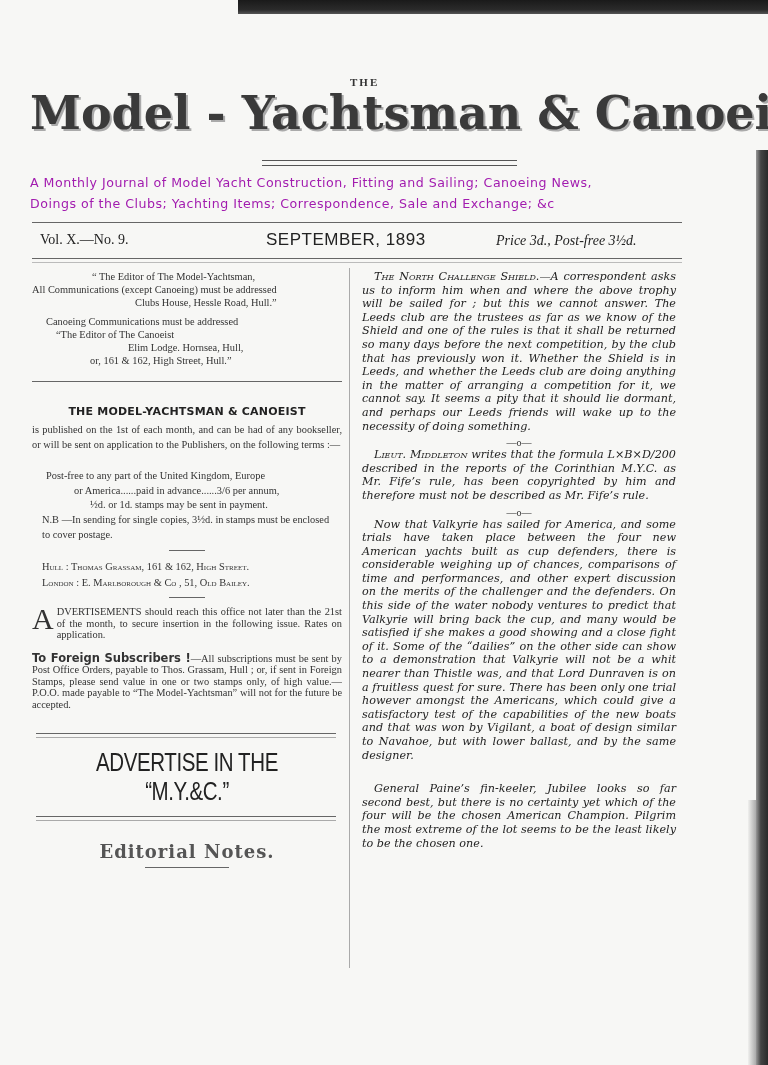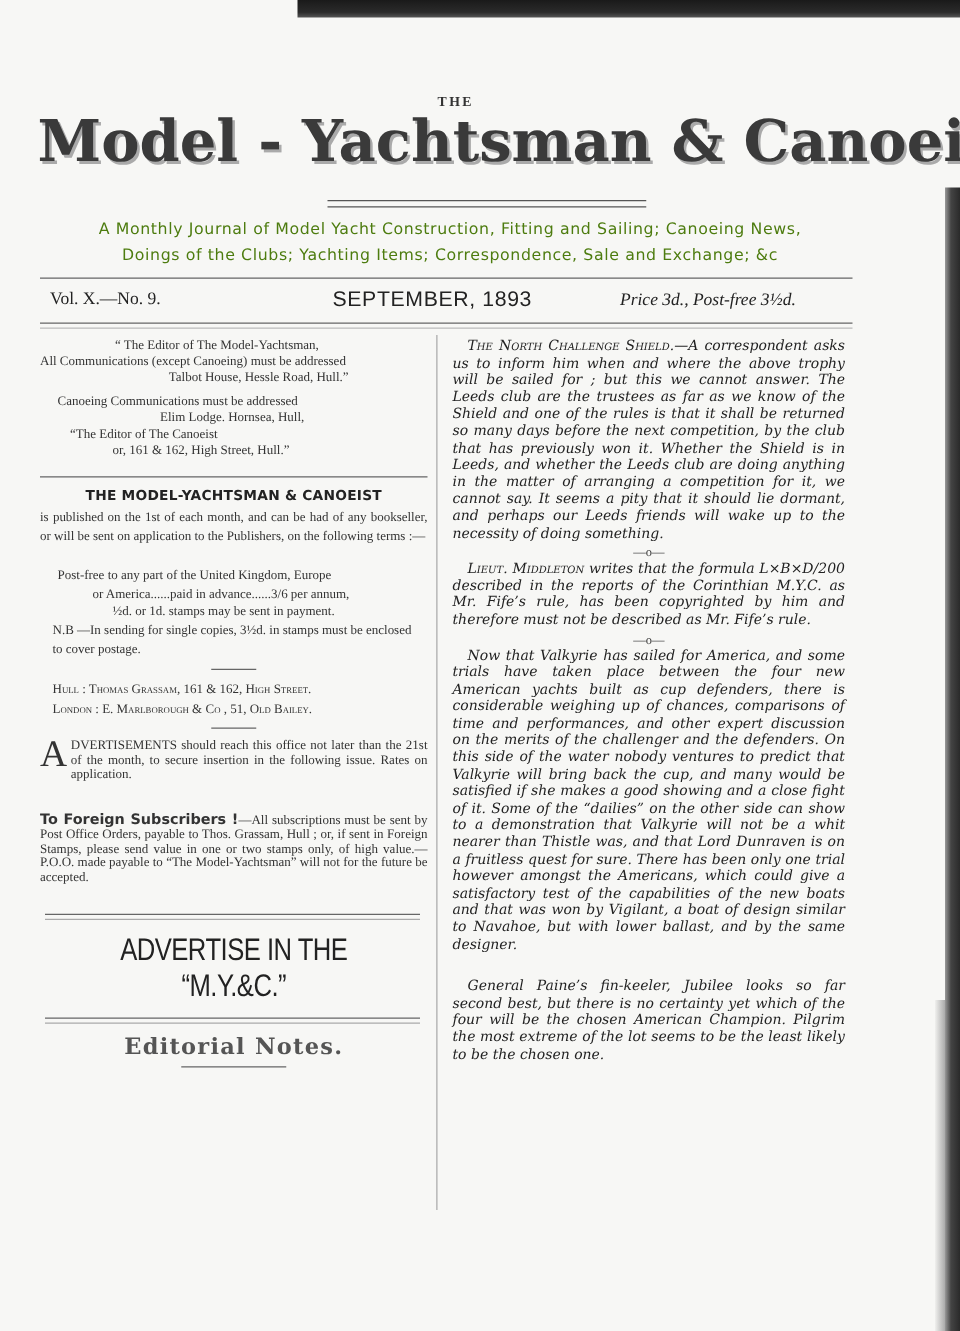--- a/index.html
+++ b/index.html
@@ -18,21 +18,21 @@
   .the { font-size: 11px; font-weight: bold; letter-spacing: 2px; color: #333; position: absolute; left: 320px; top: 4px; }
   .title {
     position: absolute; left: 0; top: 14px; width: 650px;
     font-family: "DejaVu Serif", serif; font-size: 46px; font-weight: bold;
     color: #3a3a3a; letter-spacing: 0px;
     text-shadow: 2px 2px 0 #aaa;
     white-space: nowrap;
   }
   .title-rule { position: absolute; left: 232px; top: 88px; width: 255px; height: 4px; border-top: 1px solid #555; border-bottom: 1px solid #555; }
 
-  .subtitle { position: absolute; left: 30px; top: 172px; width: 660px; text-align: center; font-family: "DejaVu Sans", sans-serif; font-size: 12.6px; line-height: 21px; color: #4d7c0f; letter-spacing: 0.5px; }
+  .subtitle { position: absolute; left: 30px; top: 172px; width: 660px; text-align: left; font-family: "DejaVu Sans", sans-serif; font-size: 12.6px; line-height: 21px; color: #a21caf; letter-spacing: 0.5px; }
 
   .rule { position: absolute; height: 0; border-top: 1px solid #666; }
   .vol { position: absolute; left: 40px; top: 232px; font-size: 14px; }
   .date { position: absolute; left: 266px; top: 230px; font-family: "Liberation Sans", sans-serif; font-size: 17px; letter-spacing: 0.5px; }
   .price { position: absolute; left: 496px; top: 233px; font-style: italic; font-size: 14px; }
 
   .colL { position: absolute; left: 32px; top: 270px; width: 310px; }
   .colR { position: absolute; left: 362px; top: 270px; width: 314px; }
   .vdiv { position: absolute; left: 349px; top: 268px; width: 0; height: 700px; border-left: 1px solid #aaa; }
 
@@ -74,58 +74,58 @@
 <div class="price">Price 3d., Post-free 3½d.</div>
 <div class="rule" style="left:32px;top:258px;width:650px;"></div>
 <div class="rule" style="left:32px;top:262px;width:650px;border-color:#bbb;"></div>
 
 <div class="vdiv"></div>
 
 <div class="colL">
   <div class="small">
     <p style="padding-left:60px">“ The Editor of The Model-Yachtsman,</p>
     <p>All Communications (except Canoeing) must be addressed</p>
-    <p style="padding-left:103px">Talbot House, Hessle Road, Hull.”</p>
+    <p style="padding-left:103px">Clubs House, Hessle Road, Hull.”</p>
     <p style="padding-left:14px;margin-top:6px">Canoeing Communications must be addressed</p>
+    <p style="padding-left:24px">“The Editor of The Canoeist</p>
     <p style="padding-left:96px">Elim Lodge. Hornsea, Hull,</p>
-    <p style="padding-left:24px">“The Editor of The Canoeist</p>
     <p style="padding-left:58px">or,   161 &amp; 162, High Street, Hull.”</p>
   </div>
   <div class="rule" style="position:relative;width:310px;margin-top:14px;"></div>
 
-  <div class="pubhead" style="margin-top:8px">THE MODEL-YACHTSMAN &amp; CANOEIST</div>
+  <div class="pubhead" style="margin-top:23px">THE MODEL-YACHTSMAN &amp; CANOEIST</div>
   <div class="small" style="text-align:justify;margin-top:5px;line-height:14.6px">is published on the 1st of each month, and can be had of any bookseller, or will be sent on application to the Publishers, on the following terms :—</div>
   <div class="small" style="margin-top:17px;line-height:14.6px">
     <p style="padding-left:14px">Post-free to any part of the United Kingdom, Europe</p>
     <p style="padding-left:42px">or America......paid in advance......3/6 per annum,</p>
     <p style="padding-left:58px">½d. or 1d. stamps may be sent in payment.</p>
     <p style="padding-left:10px;padding-right:4px">N.B —In sending for single copies, 3½d. in stamps must be enclosed to cover postage.</p>
   </div>
   <div class="short-rule" style="margin-top:8px"></div>
   <div class="small sc" style="padding-left:10px;line-height:16px;margin-top:8px">
     <p>Hull :  Thomas Grassam, 161 &amp; 162, High Street.</p>
     <p>London :  E. Marlborough &amp; Co , 51, Old Bailey.</p>
   </div>
   <div class="short-rule" style="margin-top:6px"></div>
 
   <div class="small" style="text-align:justify;margin-top:8px;line-height:11.5px">
     <span class="dropcap">A</span><span>DVERTISEMENTS should reach this office not later than the 21st of the month, to secure insertion in the following issue.   Rates on application.</span>
   </div>
 
-  <div class="small" style="text-align:justify;margin-top:24px;line-height:11.6px">
+  <div class="small" style="text-align:justify;margin-top:12px;line-height:11.6px">
     <span class="foreign">To Foreign Subscribers !</span><span>—All subscriptions must be sent by Post Office Orders, payable to Thos. Grassam, Hull ; or, if sent in Foreign Stamps, please send value in one or two stamps only, of high value.—P.O.O. made payable to “The Model-Yachtsman” will not for the future be accepted.</span>
   </div>
 
   <div class="rule" style="position:relative;width:300px;margin:22px 0 0 4px;"></div>
   <div class="rule" style="position:relative;width:300px;margin:3px 0 0 4px;border-color:#aaa"></div>
   <div class="advert-big" style="margin-top:10px">ADVERTISE IN THE “M.Y.&amp;C.”</div>
   <div class="rule" style="position:relative;width:300px;margin:10px 0 0 4px;"></div>
   <div class="rule" style="position:relative;width:300px;margin:3px 0 0 4px;border-color:#aaa"></div>
 
-  <div class="ed-notes" style="margin-top:8px">Editorial Notes.</div>
+  <div class="ed-notes" style="margin-top:20px">Editorial Notes.</div>
   <div class="short-rule" style="width:84px;margin-top:5px"></div>
 
 </div>
 
 <div class="colR">
   <div class="body-r" style="text-indent:12px">
     <span class="sc">The North Challenge Shield.</span><span>—A correspondent asks us to inform him when and where the above trophy will be sailed for ;  but this we cannot answer.   The Leeds club are the trustees as far as we know of the Shield and one of the rules is that it shall be returned so many days before the next competition, by the club that has previously won it.   Whether the Shield is in Leeds, and whether the Leeds club are doing anything in the matter of arranging a competition for it, we cannot say.   It seems a pity that it should lie dormant, and perhaps our Leeds friends will wake up to the necessity of doing something.</span>
   </div>
   <div class="orn" style="margin-top:4px">—o—</div>
   <div class="body-r" style="text-indent:12px">

